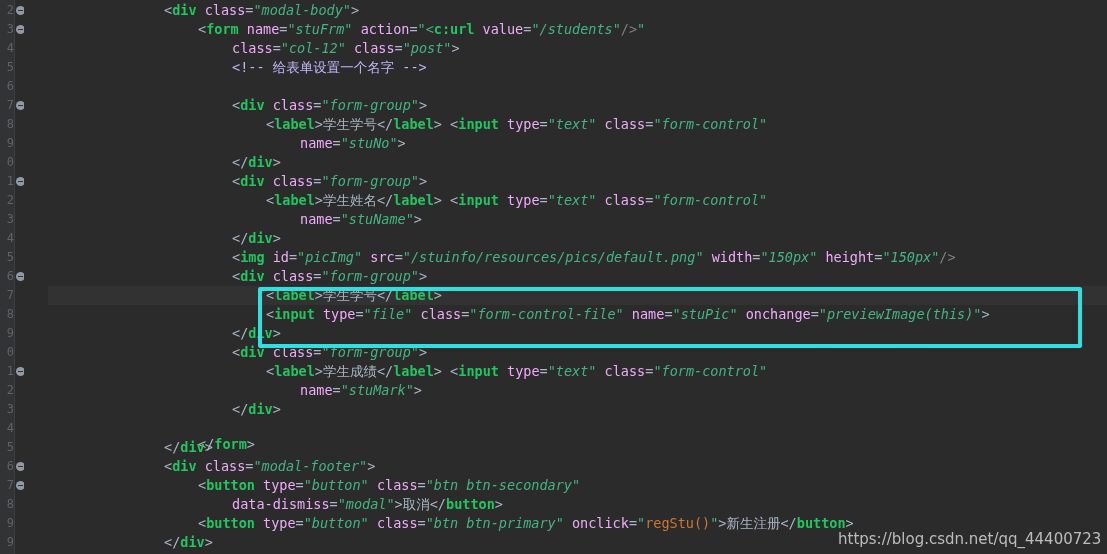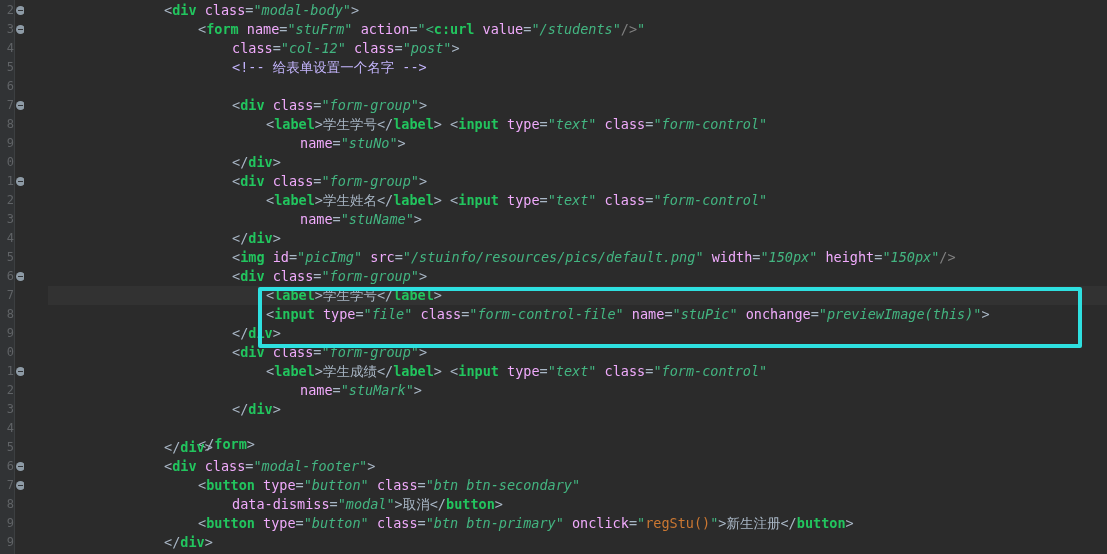--- a/index.html
+++ b/index.html
@@ -169,13 +169,14 @@
         <div class="line" style="top: 457px; left: 140px;"><span class="t-punc">&lt;</span><span class="t-tag">div</span><span class="t-plain"> </span><span class="t-attr">class</span><span class="t-eq">=</span><span class="t-val">"modal-footer"</span><span class="t-punc">&gt;</span></div>
         <div class="line" style="top: 476px; left: 174px;"><span class="t-punc">&lt;</span><span class="t-tag">button</span><span class="t-plain"> </span><span class="t-attr">type</span><span class="t-eq">=</span><span class="t-val">"button"</span><span class="t-plain"> </span><span class="t-attr">class</span><span class="t-eq">=</span><span class="t-val">"btn btn-secondary"</span></div>
         <div class="line" style="top: 495px; left: 208px;"><span class="t-attr">data-dismiss</span><span class="t-eq">=</span><span class="t-val">"modal"</span><span class="t-punc">&gt;</span><span class="t-text">取消</span><span class="t-punc">&lt;/</span><span class="t-tag">button</span><span class="t-punc">&gt;</span></div>
         <div class="line" style="top: 514px; left: 174px;"><span class="t-punc">&lt;</span><span class="t-tag">button</span><span class="t-plain"> </span><span class="t-attr">type</span><span class="t-eq">=</span><span class="t-val">"button"</span><span class="t-plain"> </span><span class="t-attr">class</span><span class="t-eq">=</span><span class="t-val">"btn btn-primary"</span><span class="t-plain"> </span><span class="t-attr">onclick</span><span class="t-eq">=</span><span class="t-val">"</span><span class="t-js">regStu()</span><span class="t-val">"</span><span class="t-punc">&gt;</span><span class="t-text">新生注册</span><span class="t-punc">&lt;/</span><span class="t-tag">button</span><span class="t-punc">&gt;</span></div>
         <div class="line" style="top: 533px; left: 140px;"><span class="t-punc">&lt;/</span><span class="t-tag">div</span><span class="t-punc">&gt;</span></div>
       </div>
   </div>
 
   <div class="hl-box" id="hl-box" style="left: 258px; top: 287px; width: 824px; height: 61px; border-color: rgb(46, 224, 224);"></div>
 
+  <div class="watermark" id="watermark" style="left: 838px; top: 530px; color: rgb(200, 200, 200);">https://blog.csdn.net/qq_44400723</div>
 </div>
 
 </body></html>

